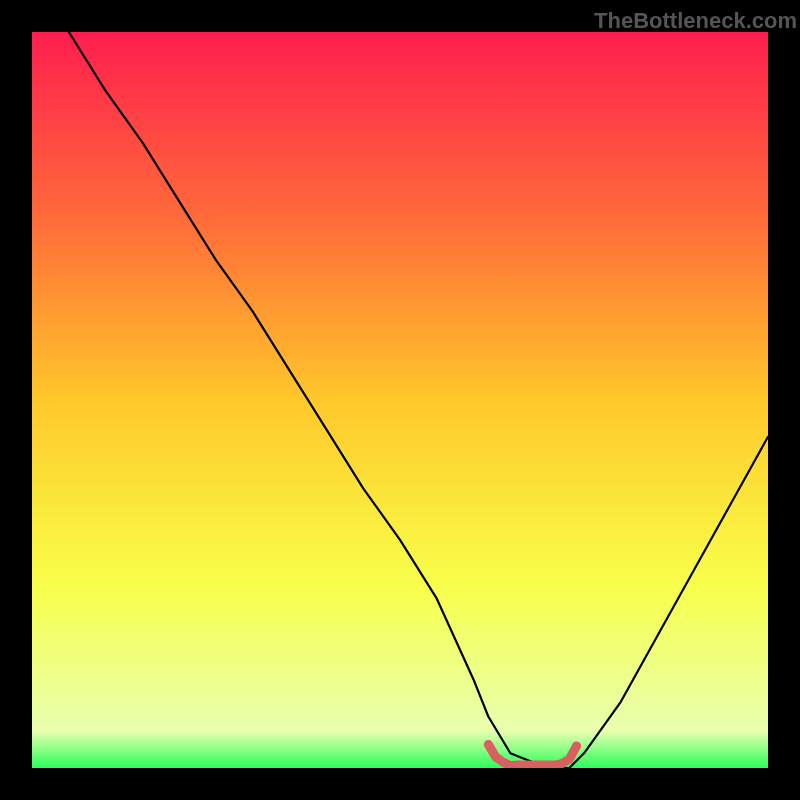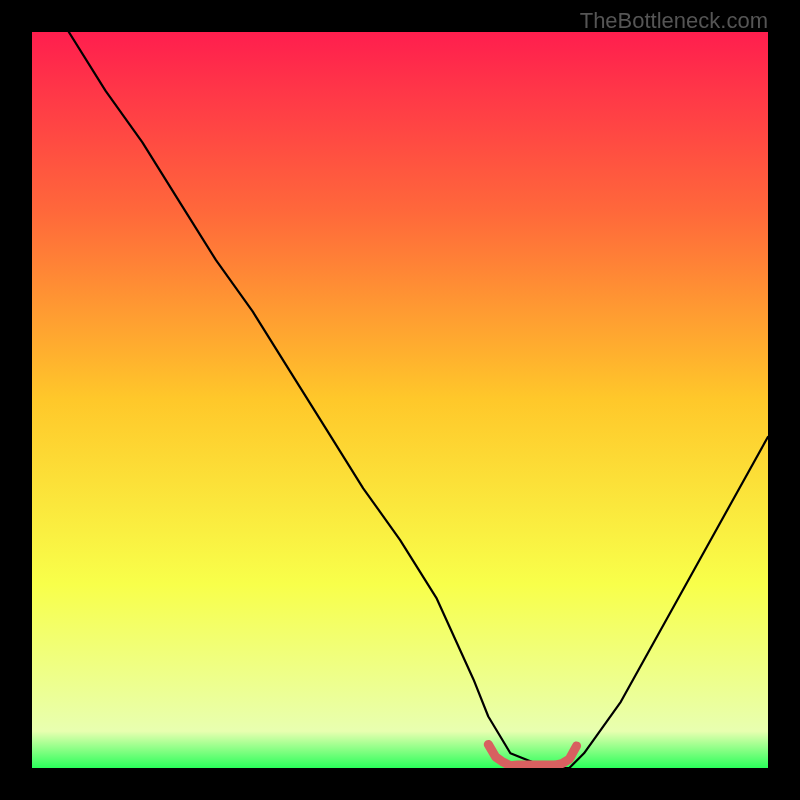--- a/index.html
+++ b/index.html
@@ -1,17 +1,17 @@
 <!DOCTYPE html>
 <html><head>
 <meta charset="utf-8">
 <style>
   * { margin: 0; padding: 0; box-sizing: border-box; }
   body { width: 800px; height: 800px; background: #000; position: relative; font-family: Arial, sans-serif; }
-  .watermark { position: absolute; top: 8px; right: 32px; color: #555555; font-size: 22px; font-weight: normal; z-index: 10; }
+  .watermark { position: absolute; top: 8px; right: 3px; color: #555555; font-size: 22px; font-weight: bold; z-index: 10; }
   .chart-container { position: absolute; top: 32px; left: 32px; width: 736px; height: 736px; }
   svg { display: block; }
 </style>
 </head>
 <body>
 
 <div class="watermark">TheBottleneck.com</div>
 
 <div class="chart-container">
   <svg id="chart-svg" width="736" height="736" viewBox="0 0 736 736">

